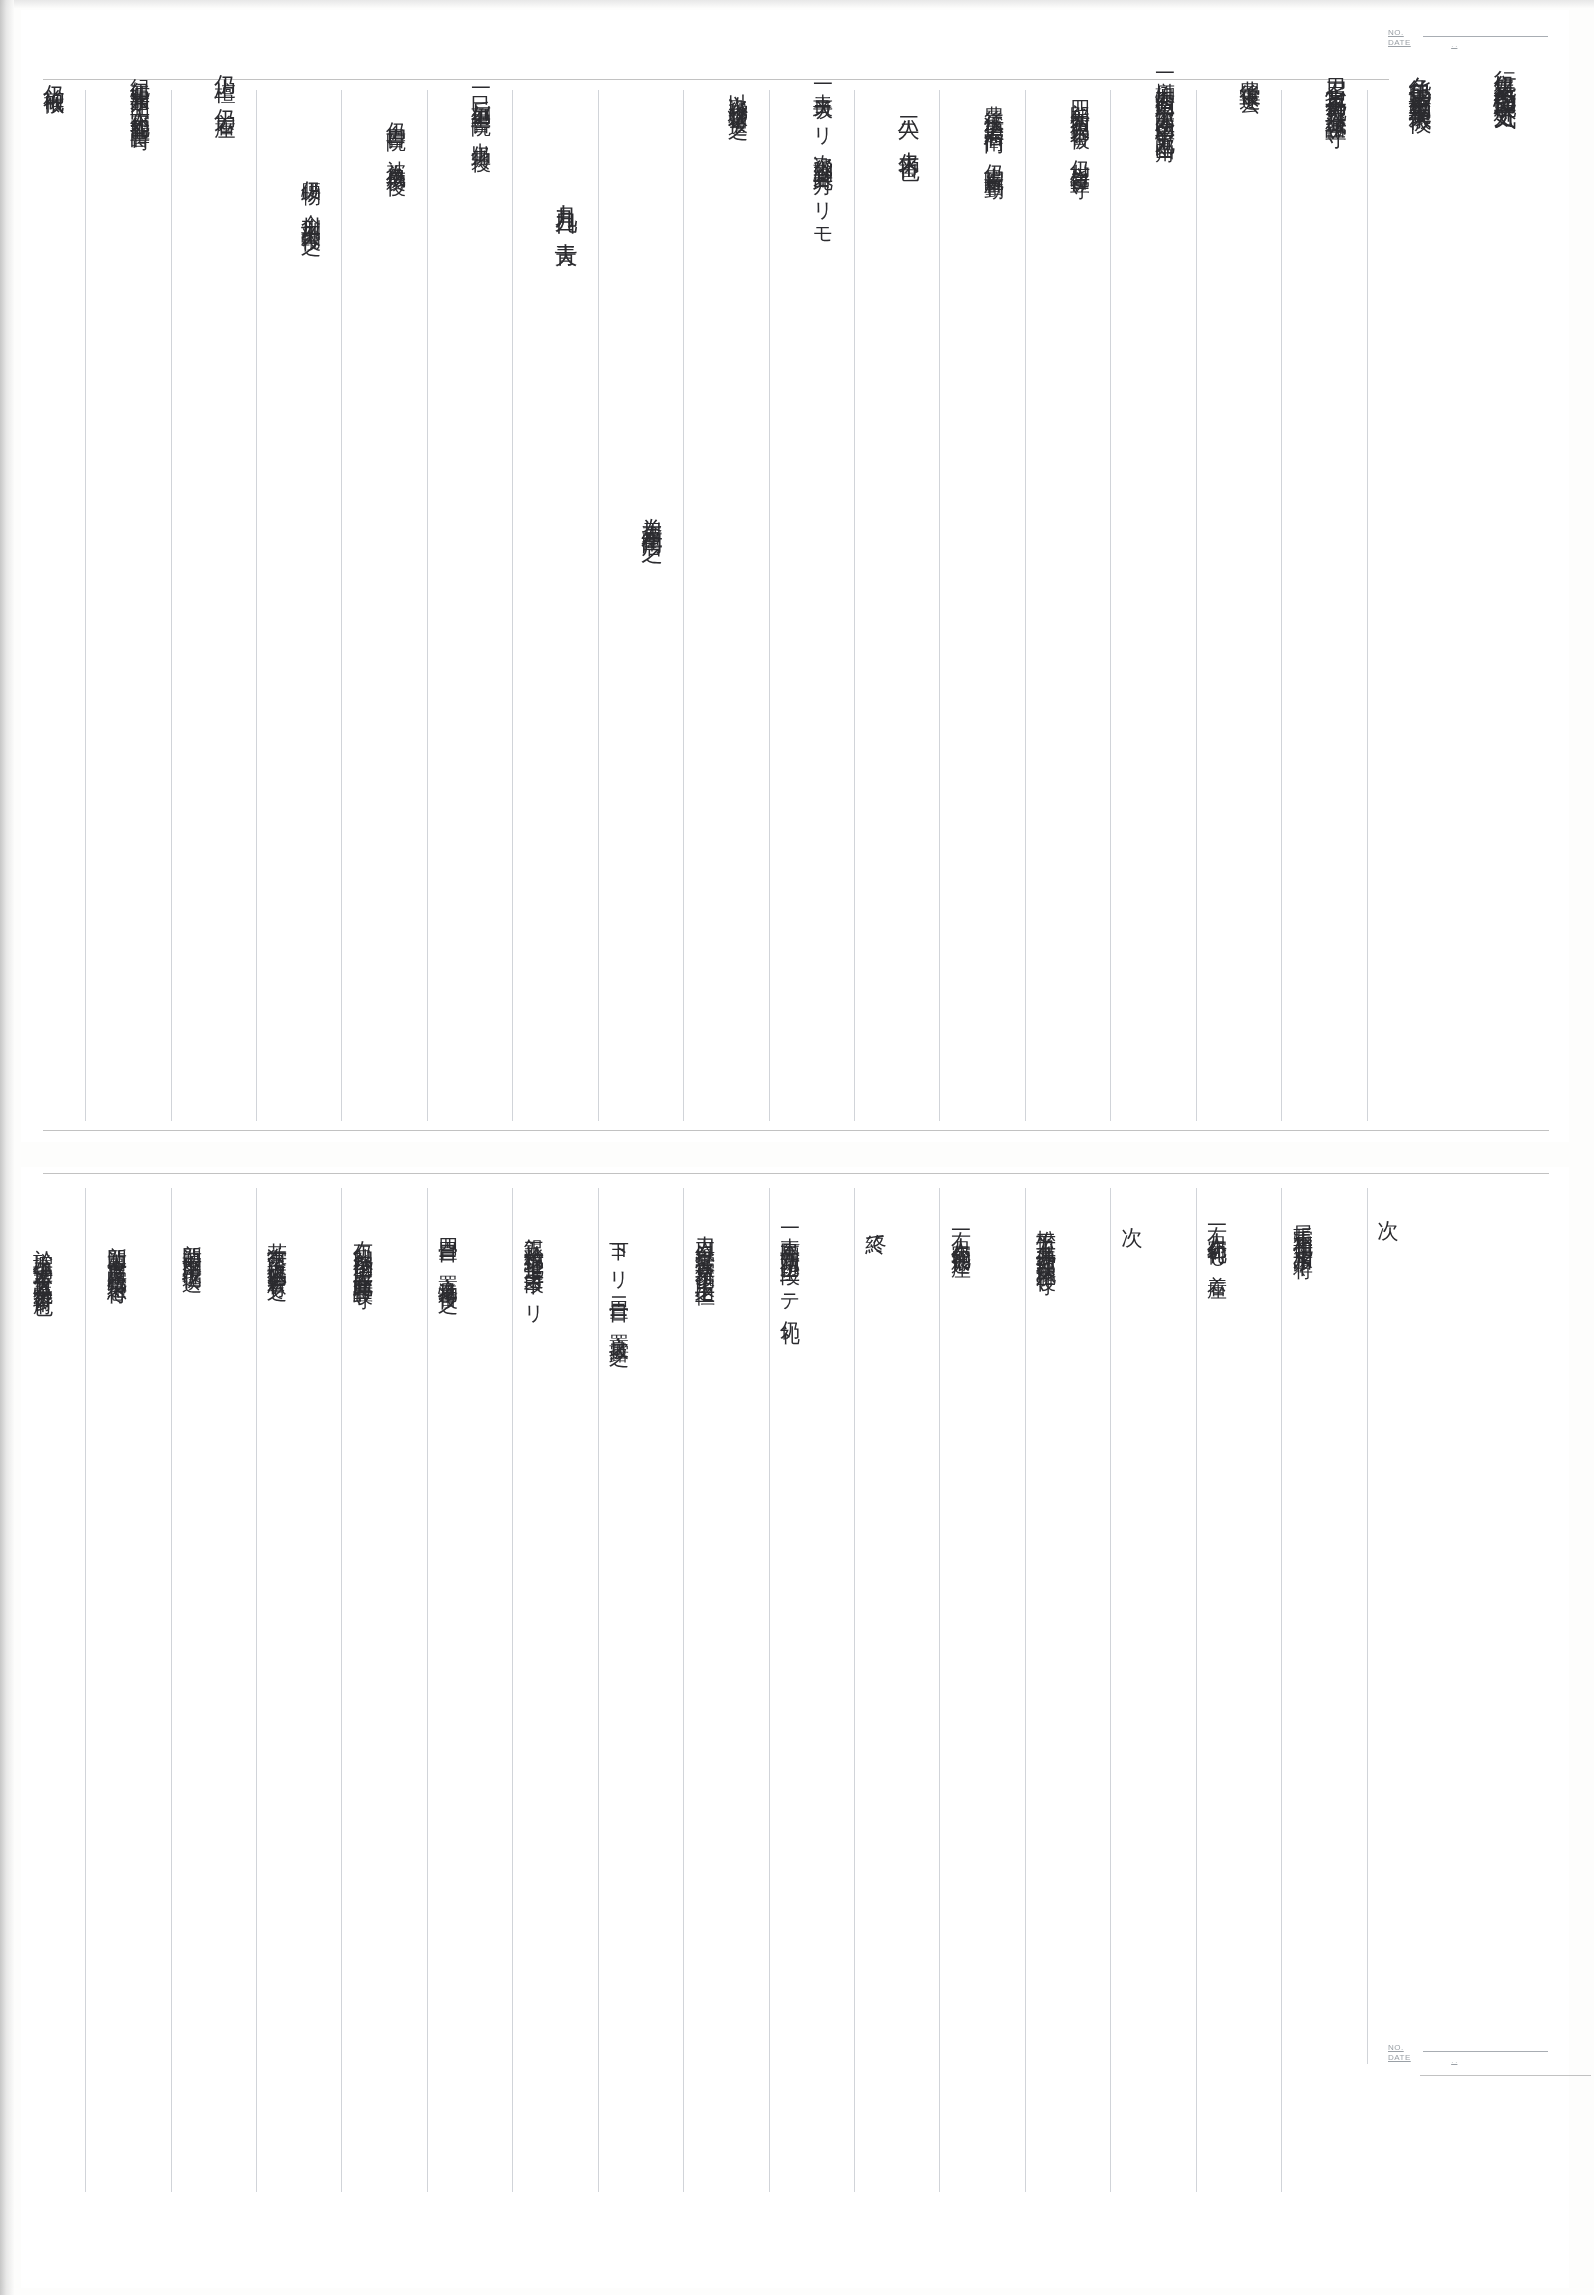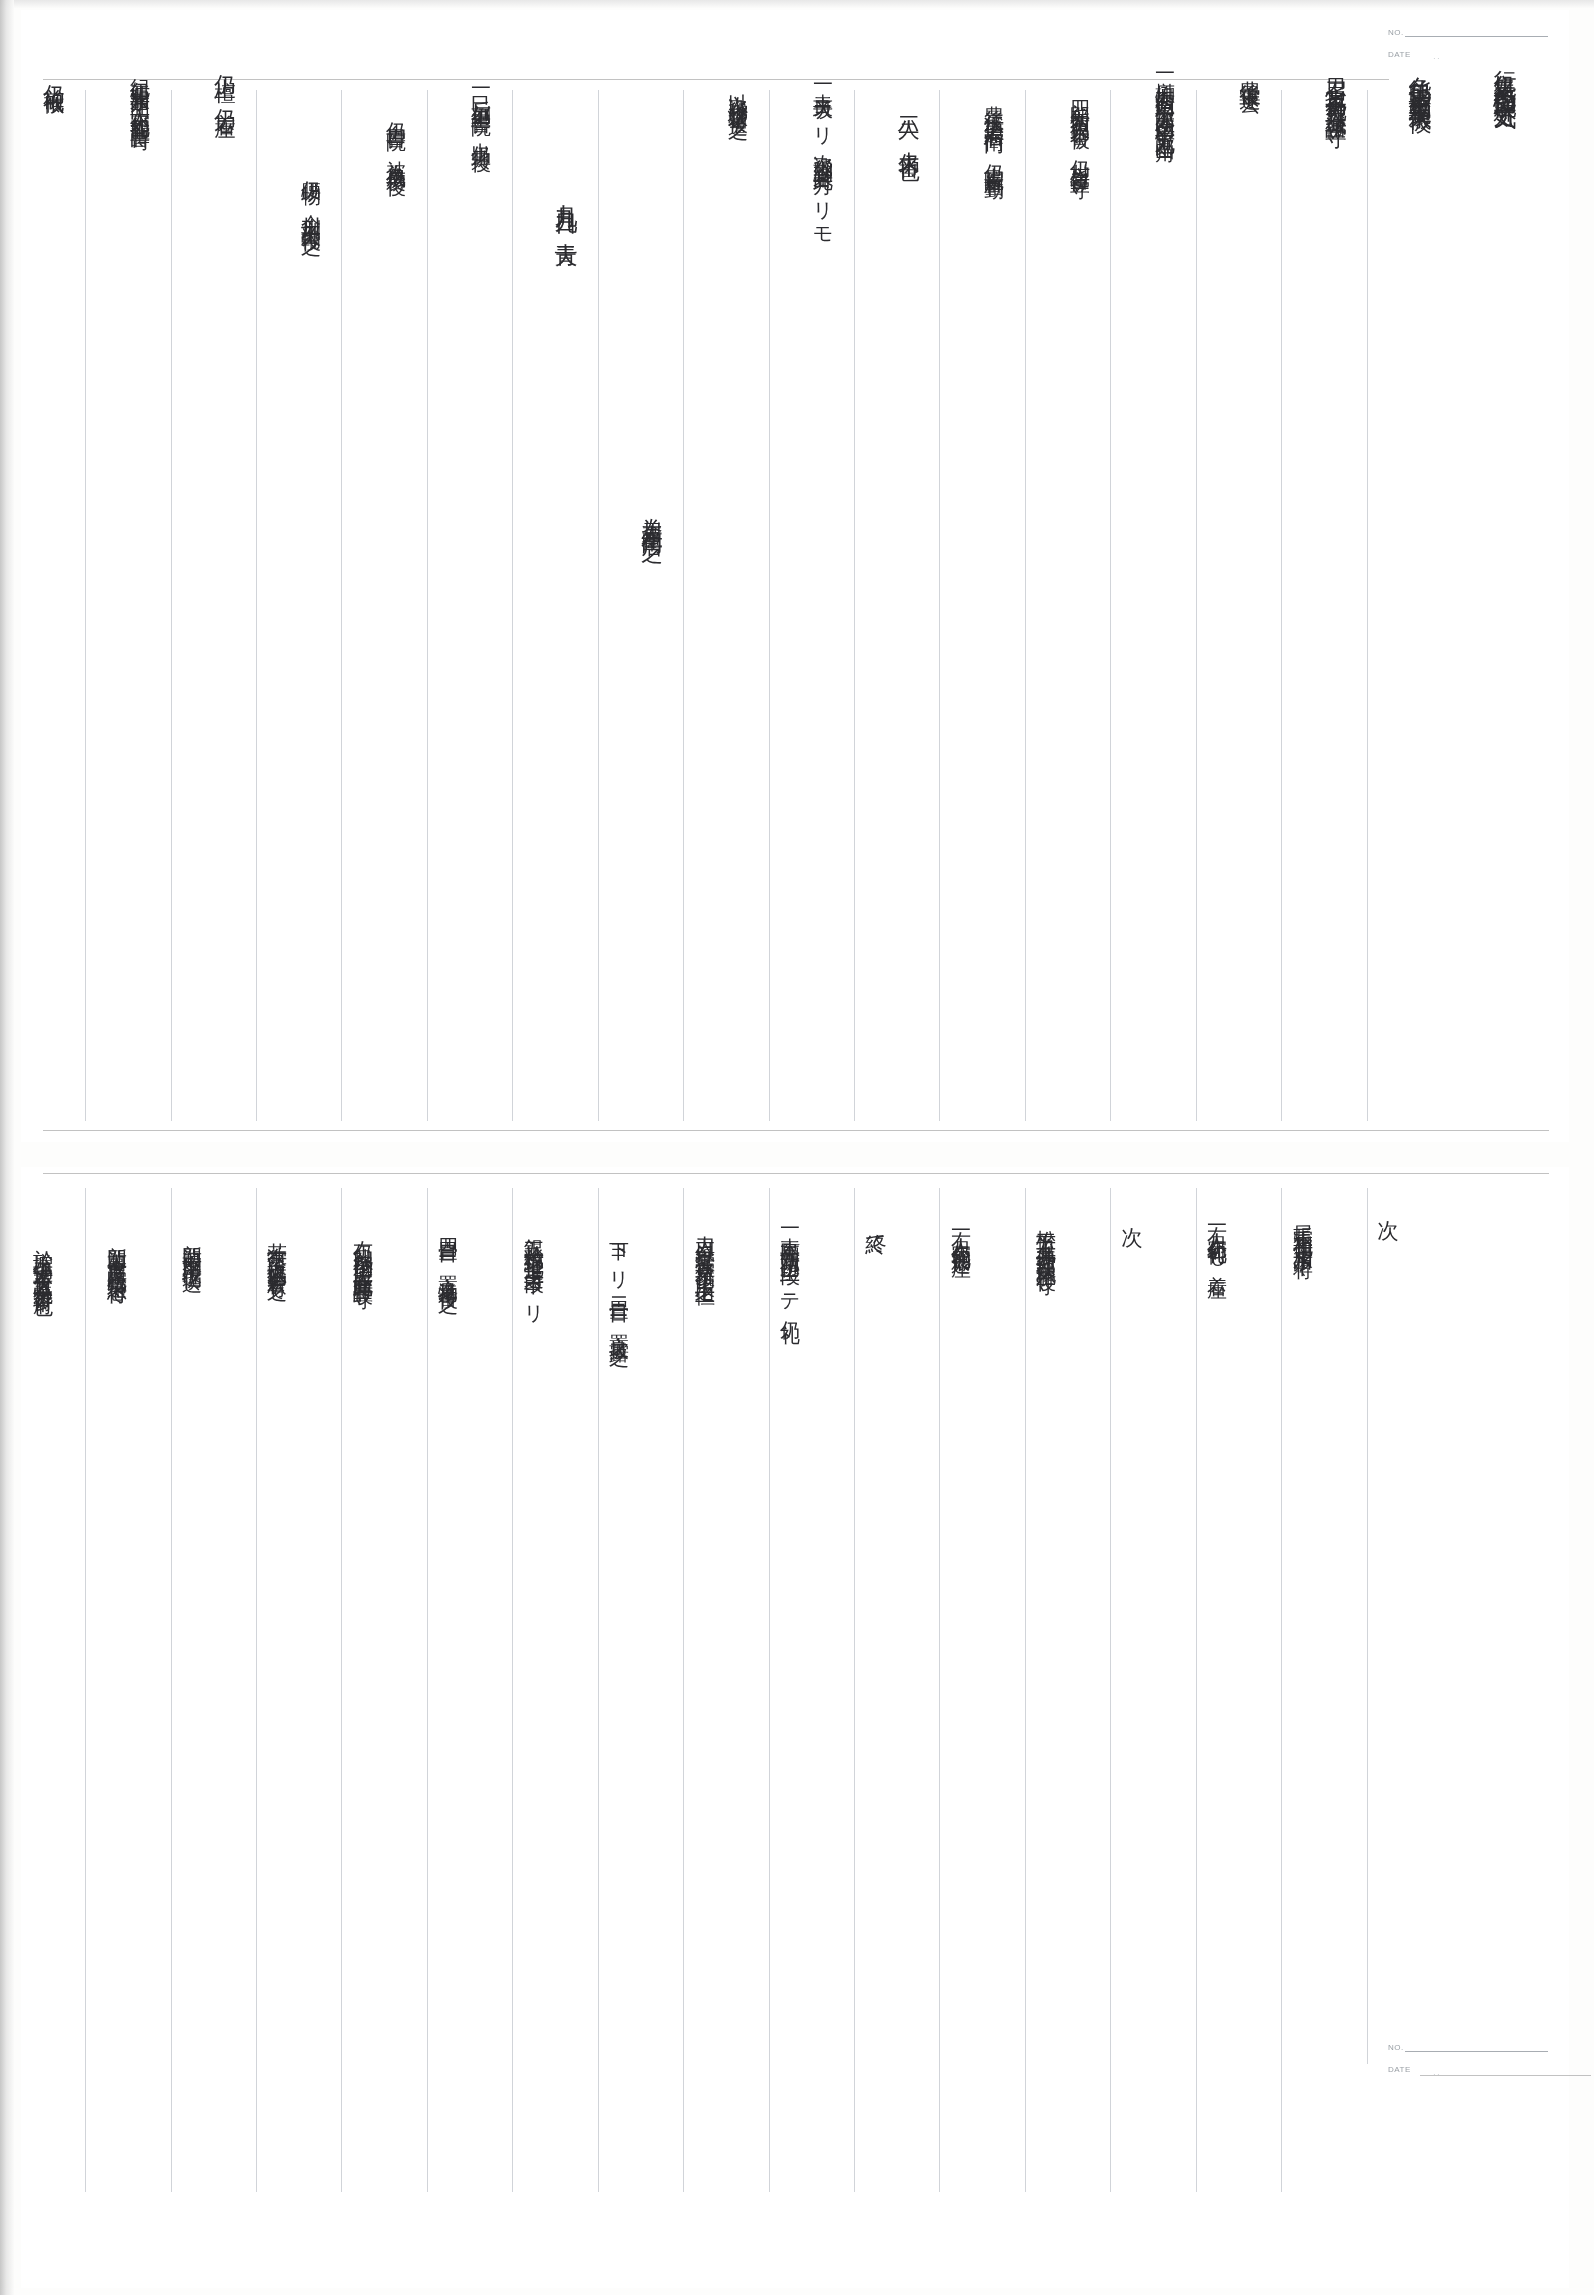--- a/index.html
+++ b/index.html
@@ -65,22 +65,23 @@
   
   .meta {
     position: absolute;
     width: 160px;
     font-family: "Liberation Sans", sans-serif;
     color: #9aa0a6;
   }
   .meta .meta-row {
     display: flex;
     align-items: flex-end;
-    gap: 1px;
-    margin-bottom: 13px;
+    gap: 19px;
+    margin-bottom: 1px;
+    text-decoration: underline;
   }
   .meta .meta-label {
     font-size: 8px;
     letter-spacing: 0.5px;
   }
   .meta .meta-line {
     flex: 1;
     border-bottom: 0.5px solid #a8adb3;
     height: 7.5px;
   }

